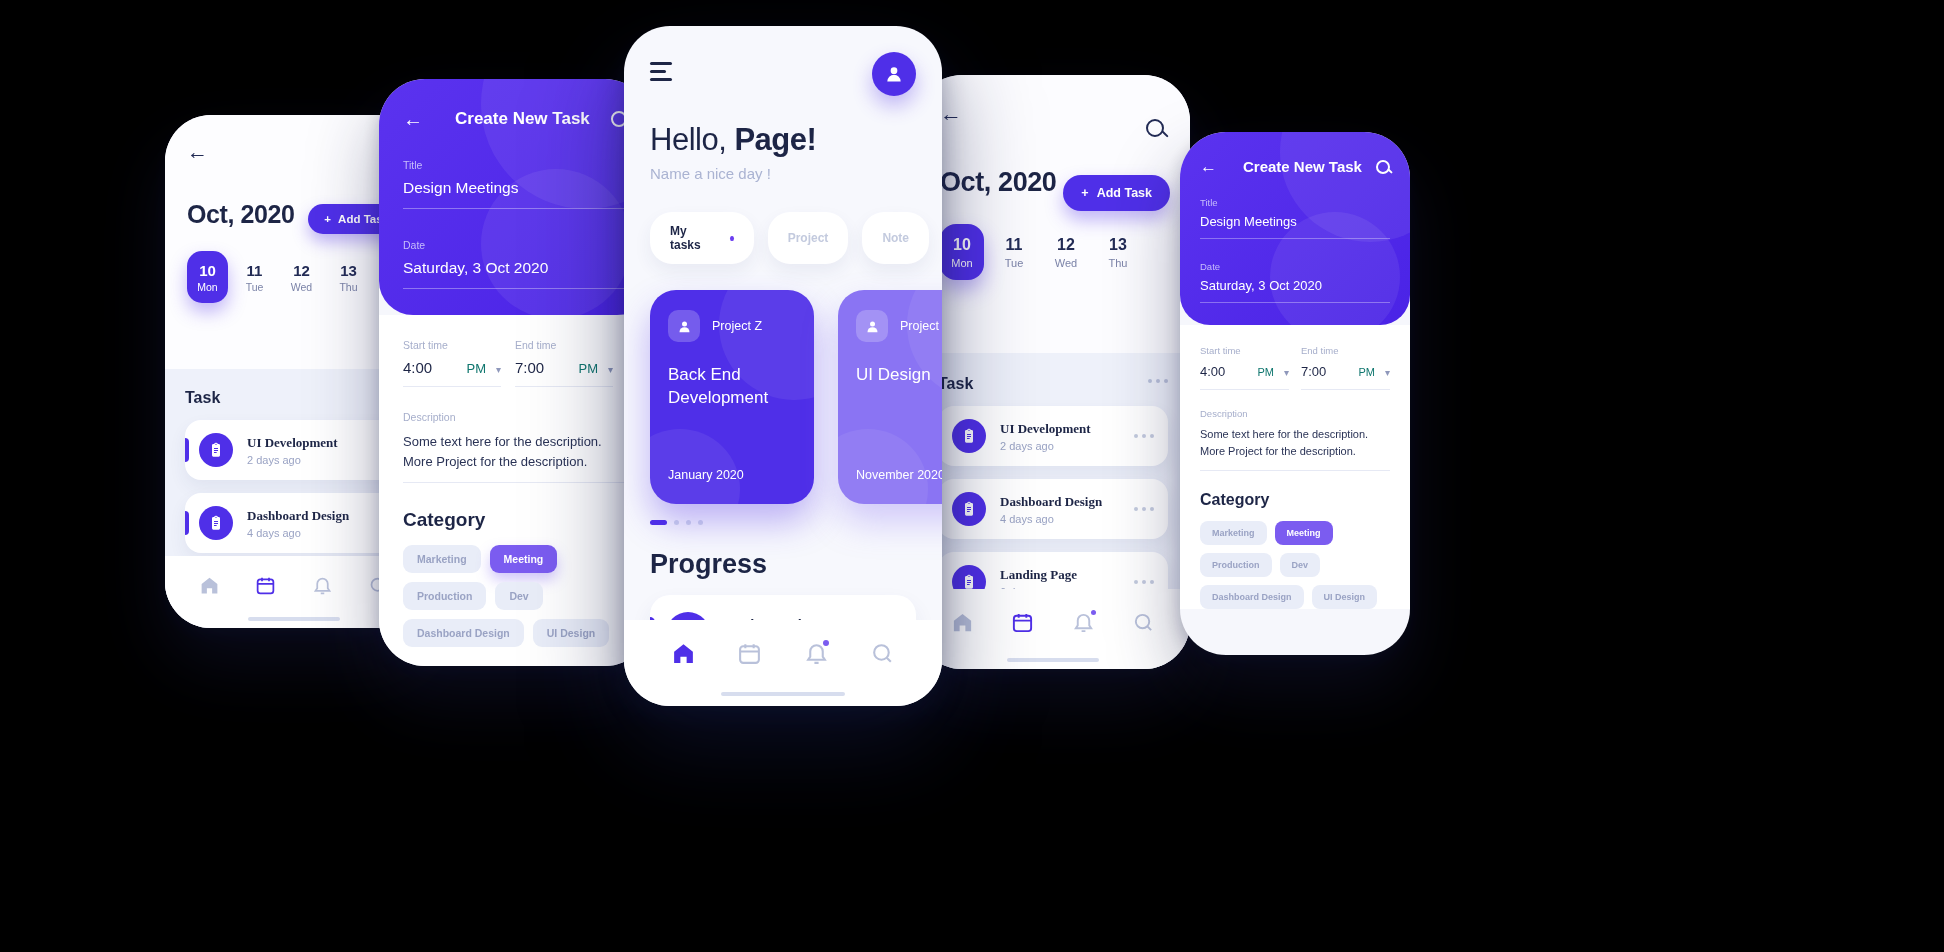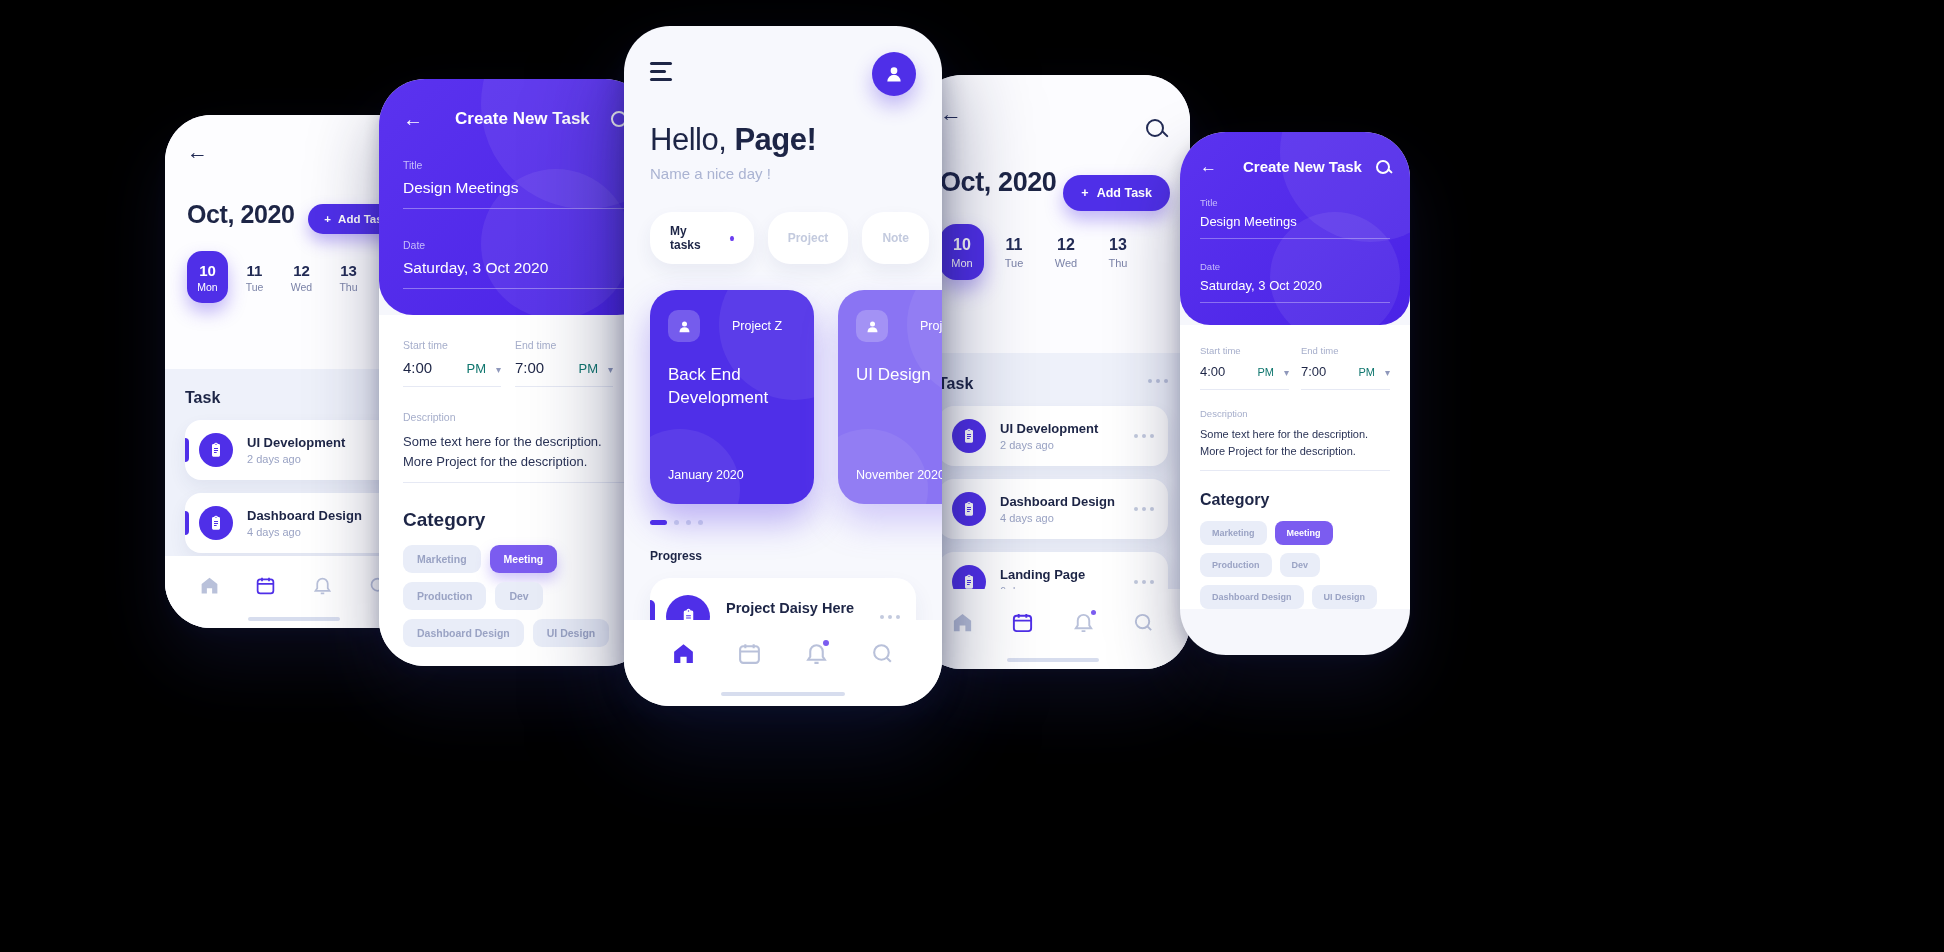--- a/index.html
+++ b/index.html
@@ -52,21 +52,21 @@
   .pa-row{
     display:flex; align-items:center; gap:14px; background:#fff; border-radius:16px;
     padding:13px 14px; margin-top:13px; position:relative;
     box-shadow:0 8px 18px rgba(40,50,110,.07);
   }
   .pa-row::before{ content:""; position:absolute; left:0; top:18px; width:4px; height:24px;
      background:#4f2fe8; border-radius:0 4px 4px 0;}
   .pa-ava{ width:34px;height:34px;border-radius:50%;background:#4f2fe8;
      display:flex;align-items:center;justify-content:center;flex:0 0 auto;}
   .pa-ava svg{width:16px;height:16px;}
-  .pa-name{ font-size:13px; font-weight:700; color:#1d2546; }
+  .pa-name{ font-size:13px; font-weight:700; color:#1d2546;font-family:Liberation Serif, serif; }
   .pa-sub{ font-size:11px; color:#9aa3c4; margin-top:3px;}
 
   .pa-nav{
     position:absolute; bottom:0; left:0; right:0; height:72px; background:#fff;
     display:flex; align-items:center; justify-content:space-around; padding:0 16px 14px;
   }
   .navico{ width:21px;height:21px; color:#b9c1da; position:relative;}
   .navico.act{ color:#4f2fe8;}
   .homebar{ position:absolute; bottom:7px; left:50%; transform:translateX(-50%);
      width:92px;height:4px;border-radius:4px;background:#d7ddee;}
@@ -128,28 +128,28 @@
   .pill.mut{ color:#c3cade; font-weight:600;}
   .pdot{ width:5px;height:5px;border-radius:50%;background:#6b3df0;}
   .cards{ display:flex; gap:24px; margin-top:26px;}
   .pcard{ width:164px; height:214px; border-radius:26px; padding:20px 18px;
      position:relative; overflow:hidden; flex:0 0 auto;}
   .pcard.a{ background:#4f2fe8; box-shadow:0 18px 34px rgba(79,47,232,.35);}
   .pcard.b{ background:#8a74f3; box-shadow:0 18px 34px rgba(138,116,243,.35);}
   .pc-ic{ width:32px;height:32px;border-radius:10px;background:rgba(255,255,255,.22);
      display:flex;align-items:center;justify-content:center; position:relative;z-index:2;}
   .pc-ic svg{width:15px;height:15px;}
-  .pc-head{ display:flex; align-items:center; gap:32px; position:relative; z-index:2;}
+  .pc-head{ display:flex; align-items:center; gap:12px; position:relative; z-index:2;}
   .pc-pname{ color:#fff; font-size:12.5px;}
   .pc-ttl{ color:#fff; font-size:17px; line-height:1.35; margin-top:22px; position:relative;z-index:2;}
   .pc-date{ color:#fff; font-size:12.5px; position:absolute; left:18px; bottom:22px; z-index:2;}
   .dots{ display:flex; gap:7px; align-items:center; margin-top:16px;}
   .dots i{ width:5px;height:5px;border-radius:3px;background:#cfd6ea;display:block;}
   .dots i.on{ width:17px; background:#4f2fe8;}
-  .prog-h{ font-size:12px; font-weight:800; color:#1d2546; margin-top:24px;}
+  .prog-h{ font-size:27px; font-weight:800; color:#1d2546; margin-top:24px;}
   .prow{ display:flex; align-items:center; gap:16px; background:#fff; border-radius:20px;
      padding:17px 16px; margin-top:15px; position:relative;
      box-shadow:0 10px 22px rgba(40,50,110,.07);}
   .prow::before{ content:""; position:absolute;left:0;top:22px;width:5px;height:28px;
      background:#4f2fe8;border-radius:0 5px 5px 0;}
   .pr-ava{ width:44px;height:44px;border-radius:50%;background:#4f2fe8;
      display:flex;align-items:center;justify-content:center;flex:0 0 auto;}
   .pr-ava svg{width:19px;height:19px;}
   .pr-n{ font-size:14.5px; font-weight:700; color:#1d2546;}
   .pr-s{ font-size:12px; color:#9aa3c4; margin-top:4px;}

